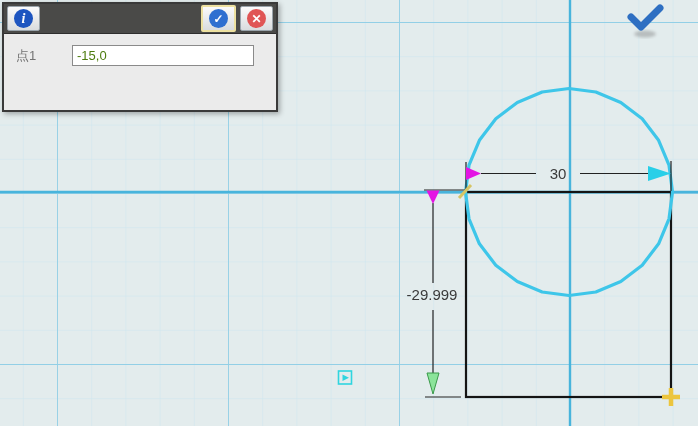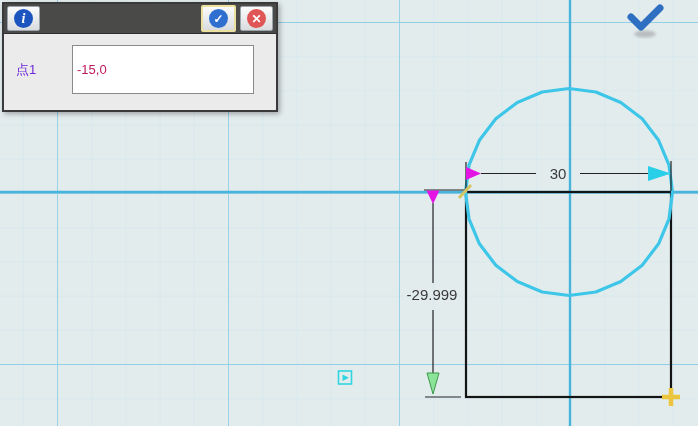--- a/index.html
+++ b/index.html
@@ -28,24 +28,24 @@
   .circle-ico{
     width:19px;height:19px;border-radius:50%;color:#fff;
     display:flex;align-items:center;justify-content:center;
     font-size:12px;font-weight:bold;line-height:1;
   }
   .ico-info{background:#1d55c0;font-family:"Liberation Serif",serif;font-style:italic;font-size:14px;}
   .ico-check{background:#2e6fd0;}
   .ico-close{background:#e05555;}
   .dlg-body{padding:11px 0 0 12px;}
   .dlg-row{display:flex;align-items:center;margin-bottom:13px;}
-  .dlg-label{width:56px;font-size:13px;color:#6d28d9;}
+  .dlg-label{width:56px;font-size:13px;color:#737373;}
   .dlg-input{
     width:172px;height:17px;border:1px solid #8a8a8a;background:#fff;
-    font-family:"Liberation Sans",sans-serif;font-size:13px;color:#be185d;padding:15px 4px;
+    font-family:"Liberation Sans",sans-serif;font-size:13px;color:#4d7c0f;padding:1px 4px;
   }
 </style>
 </head>
 <body>
 
 <div class="stage">
 
   <svg class="canvas" width="698" height="426" viewBox="0 0 698 426">
     <defs>
       <pattern id="gridMinor" width="34.2" height="34.2" patternUnits="userSpaceOnUse" x="22.8" y="22">

